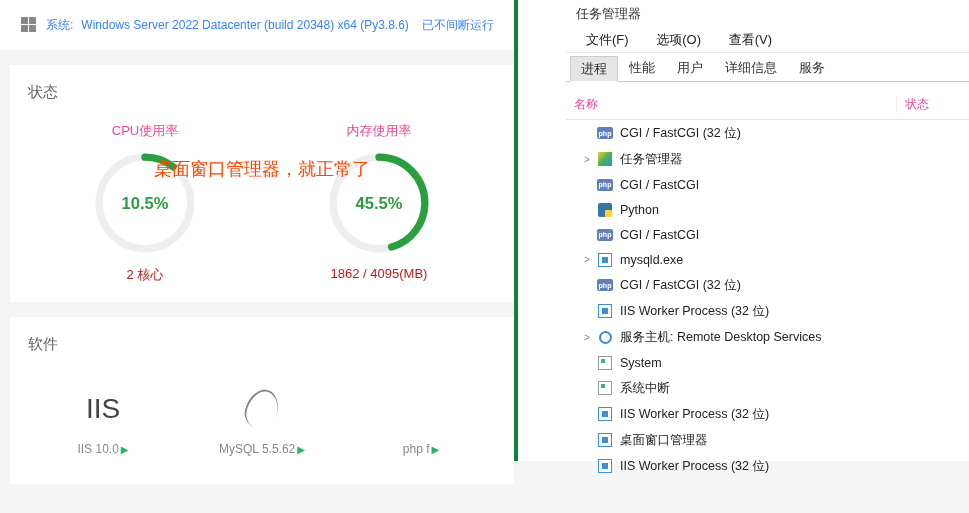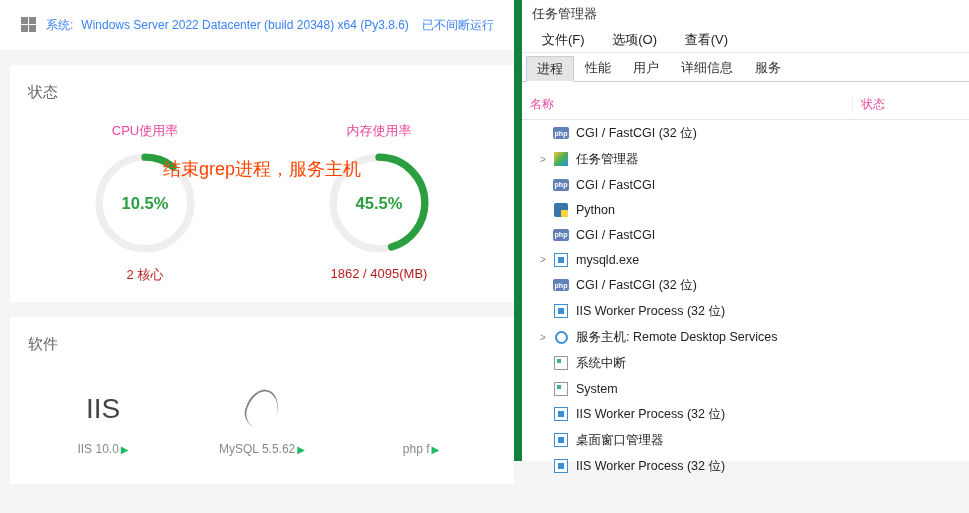--- a/index.html
+++ b/index.html
@@ -1,18 +1,18 @@
 <!DOCTYPE html>
 <html><head>
 <meta charset="utf-8">
 <style>
 * { box-sizing: border-box; margin: 0; padding: 0; }
 body { font-family: "Microsoft YaHei", Arial, sans-serif; font-size: 13px; color: #666; background: #f5f5f5; width: 969px; height: 513px; overflow: hidden; position: relative; }
 .left { width: 514px; float: left; }
-.right { width: 455px; float: left; background: white; border-left: 8px solid #15803d; height: 461px; }
+.right { width: 455px; float: left; background: white; border-left: 4px solid #15803d; height: 461px; padding-left: 48px; }
 .topbar { background: #fff; height: 50px; padding: 0 20px; display: flex; align-items: center; color: #3b82f6; font-size: 12px; }
 .winlogo { width: 18px; height: 18px; display: inline-block; margin-right: 8px; }
 .winlogo span { display:inline-block; width:7px; height:7px; background:#888; margin:0.5px; float:left; }
 .card { background: #fff; margin: 15px 0 0 10px; padding: 18px; }
 .card-title { color: #666; font-size: 15px; margin-bottom: 20px; }
 .gauges { display: flex; justify-content: space-around; position: relative; }
 .gauge { text-align: center; width: 180px; }
 .gauge-label { font-size: 13px; color: #ec4899; margin-bottom: 8px; }
 .gauge-svg { width: 110px; height: 110px; }
 .gauge-val { font-size: 18px; font-weight: bold; fill: #2b9f3f; }
@@ -61,21 +61,21 @@
         <span></span>
       </span>
     <span>系统:</span>
     <span style="margin-left:8px;">Windows Server 2022 Datacenter (build 20348) x64 (Py3.8.6)</span>
     <span style="margin-left:auto;">已不间断运行</span>
   </div>
 
   <div class="card">
     <div class="card-title">状态</div>
     <div class="gauges">
-      <div class="annot">结束grep进程，服务主机</div>
+      <div class="annot">桌面窗口管理器，就正常了</div>
 
       <div class="gauge">
         <div class="gauge-label">CPU使用率</div>
         <svg class="gauge-svg" viewBox="0 0 120 120">
           <circle cx="60" cy="60" r="50" fill="none" stroke="#eee" stroke-width="8"></circle>
           <circle id="cpu-arc" cx="60" cy="60" r="50" fill="none" stroke="#2b9f3f" stroke-width="8" stroke-linecap="round" transform="rotate(-90 60 60)" stroke-dasharray="314.1592653589793" stroke-dashoffset="281.1725424962865"></circle>
           <text id="cpu-txt" x="60" y="67" text-anchor="middle" class="gauge-val">10.5%</text>
         </svg>
         <div class="gauge-sub">2 核心</div>
       </div>
@@ -196,28 +196,28 @@
         <span class="ico">
           <span class="ico-gear"></span>
         </span>
         <span class="nm">服务主机: Remote Desktop Services</span>
       </div>
       <div class="proc-row">
         <span class="exp"></span>
         <span class="ico">
           <span class="ico-sys"></span>
         </span>
+        <span class="nm">System</span>
+      </div>
+      <div class="proc-row">
+        <span class="exp"></span>
+        <span class="ico">
+          <span class="ico-sys"></span>
+        </span>
         <span class="nm">系统中断</span>
-      </div>
-      <div class="proc-row">
-        <span class="exp"></span>
-        <span class="ico">
-          <span class="ico-sys"></span>
-        </span>
-        <span class="nm">System</span>
       </div>
       <div class="proc-row">
         <span class="exp"></span>
         <span class="ico">
           <span class="ico-iis"></span>
         </span>
         <span class="nm">IIS Worker Process (32 位)</span>
       </div>
       <div class="proc-row">
         <span class="exp"></span>

